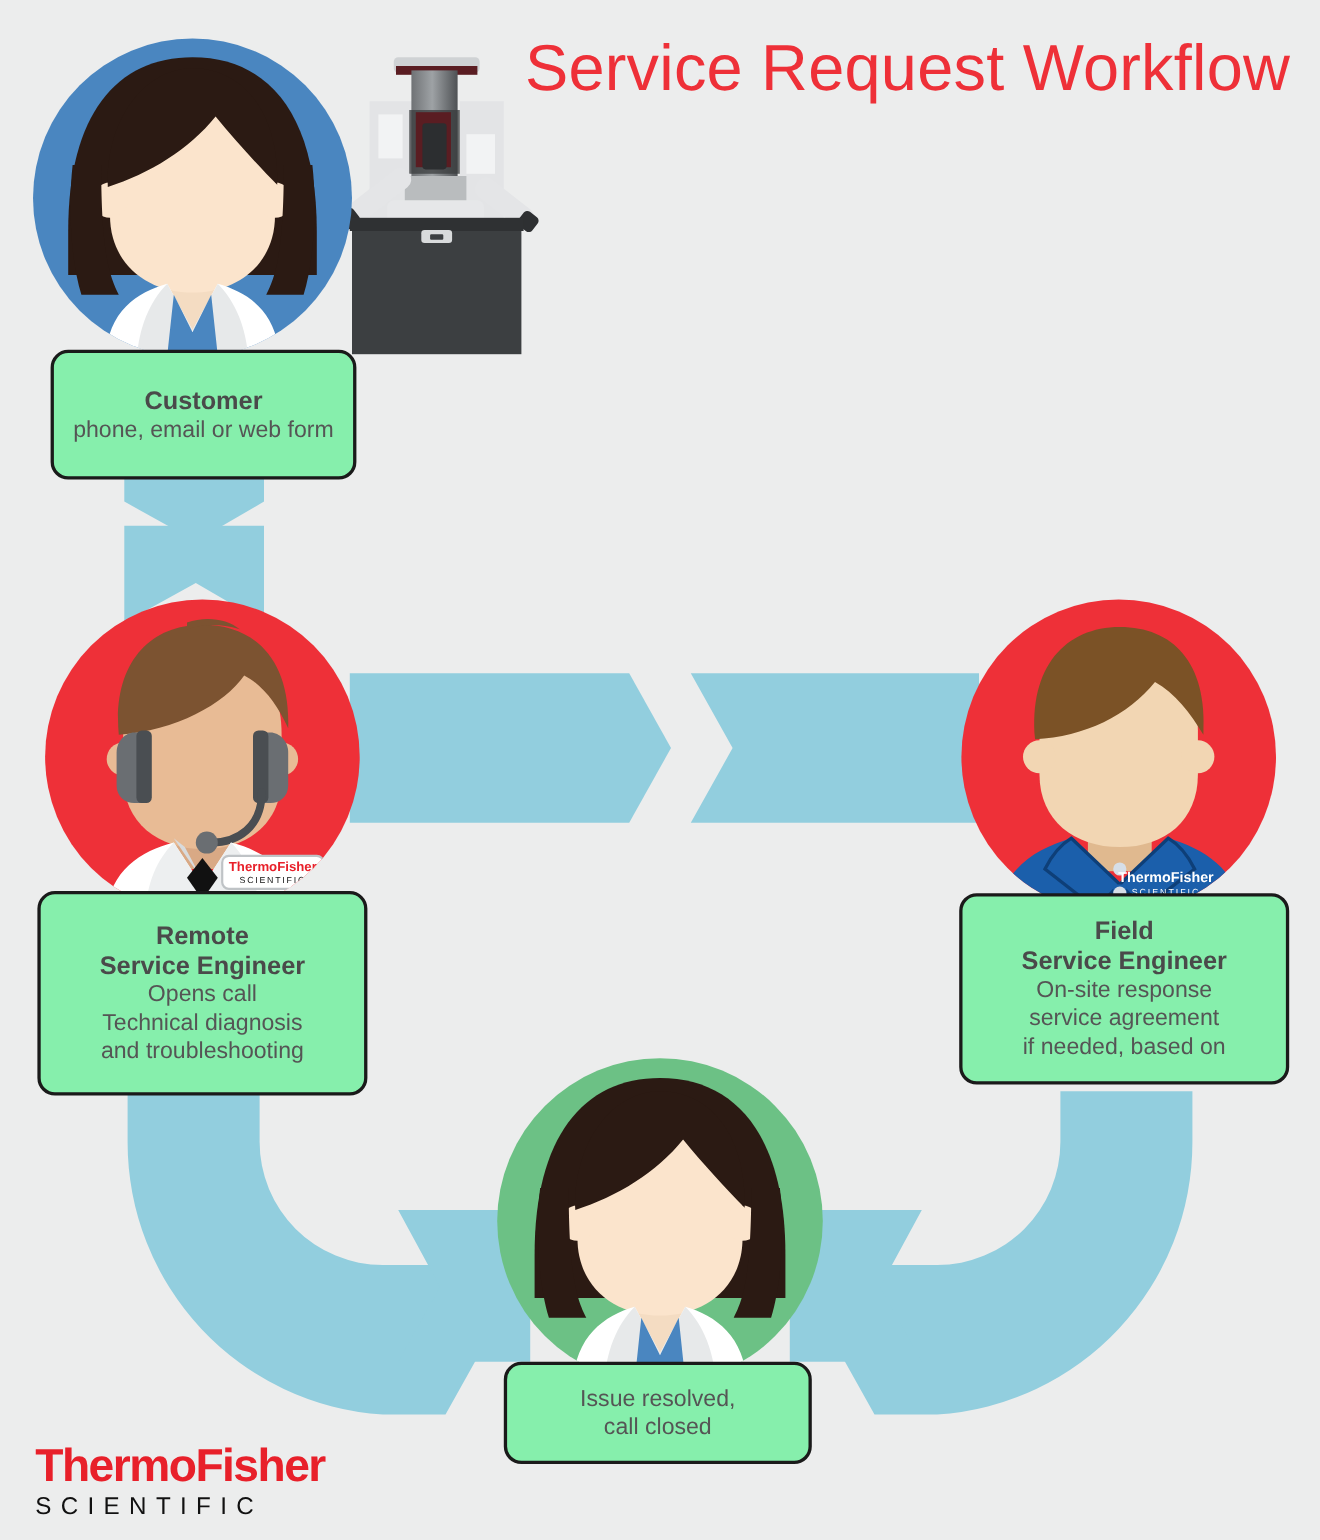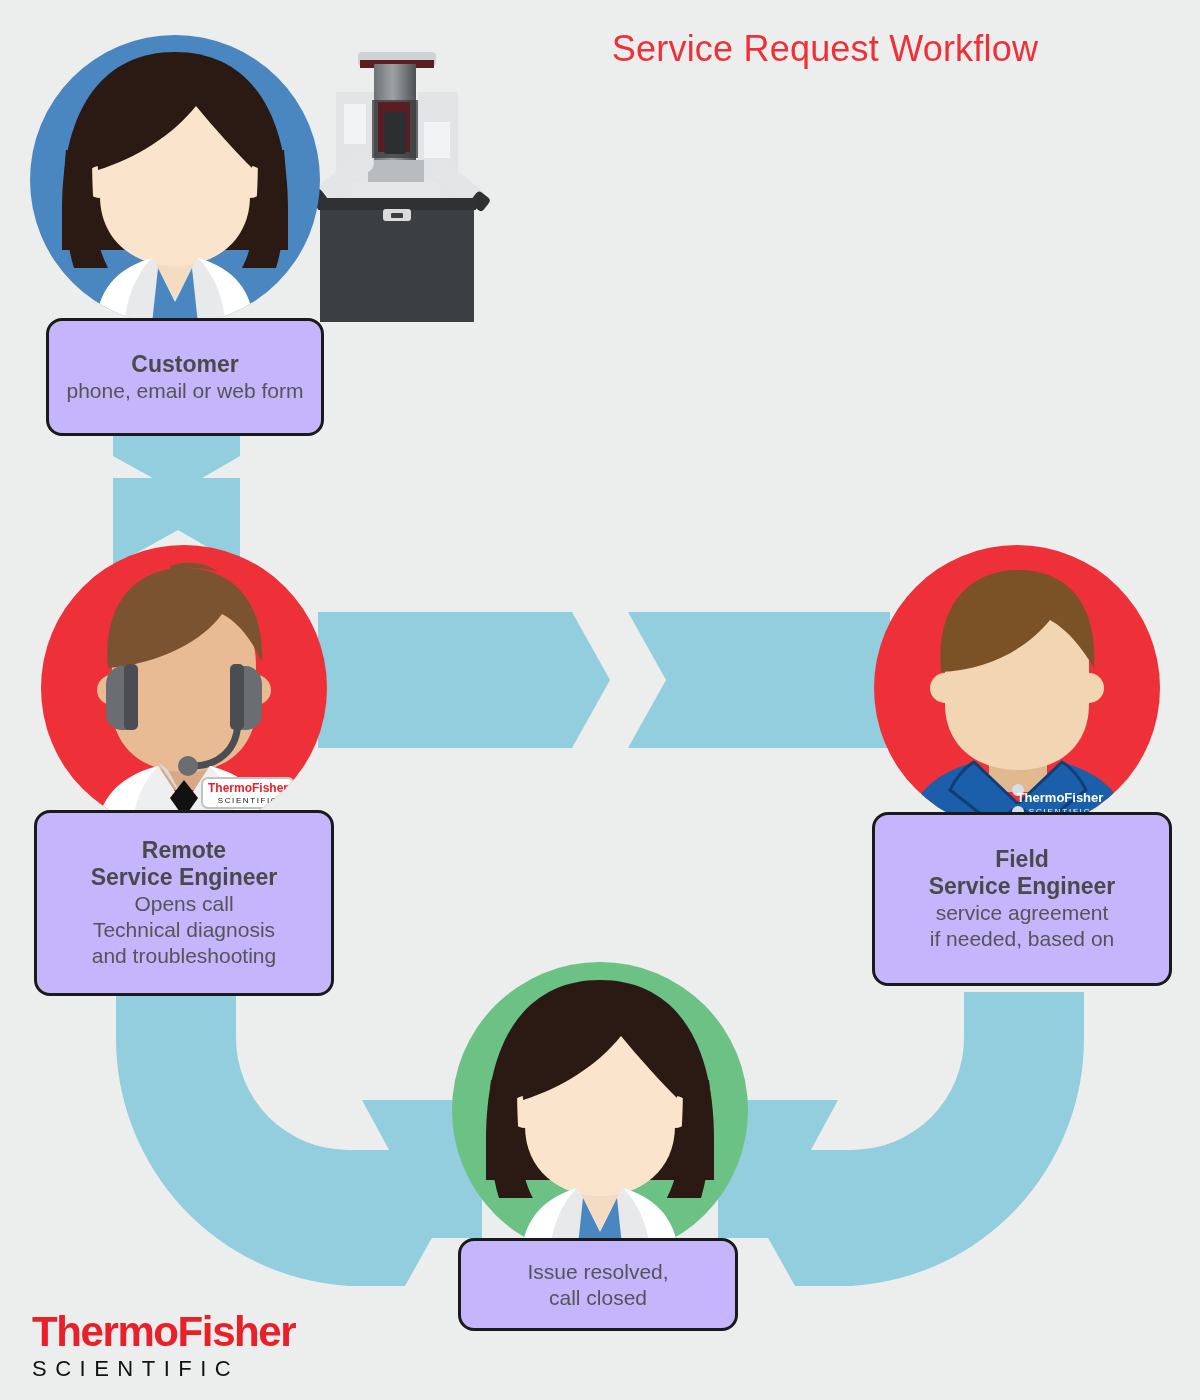--- a/index.html
+++ b/index.html
@@ -12,31 +12,31 @@
   }
   .stage{position:absolute;left:0;top:0;width:1200px;height:1400px;}
   .layer{position:absolute;left:0;top:0;width:1200px;height:1400px;}
   svg.layer{display:block;}
 
   
   #page-title{
     position:absolute;
     left:470px;top:28px;width:710px;
     text-align:center;
-    font-size:36px;
+    font-size:59px;
     font-weight:400;
     color:#EE3038;
     letter-spacing:0.2px;
     white-space:nowrap;
   }
 
   
   .callout{
     position:absolute;
-    background:#c4b5fd;
+    background:#86efac;
     border:3px solid #1A1A1A;
     border-radius:16px;
     box-sizing:border-box;
     text-align:center;
     display:flex;
     flex-direction:column;
     justify-content:center;
     z-index:30;
   }
   .callout .ttl{
@@ -284,20 +284,21 @@
     <div class="ttl">Remote</div>
     <div class="ttl">Service Engineer</div>
     <div class="sub">Opens call</div>
     <div class="sub">Technical diagnosis</div>
     <div class="sub">and troubleshooting</div>
   </div>
 
   <div class="callout" id="callout-field">
     <div class="ttl">Field</div>
     <div class="ttl">Service Engineer</div>
+    <div class="sub">On-site response</div>
     <div class="sub">service agreement</div>
     <div class="sub">if needed, based on</div>
   </div>
 
   <div class="callout" id="callout-resolved">
     <div class="sub">Issue resolved,</div>
     <div class="sub">call closed</div>
   </div>
 
   <div id="brand-logo">

